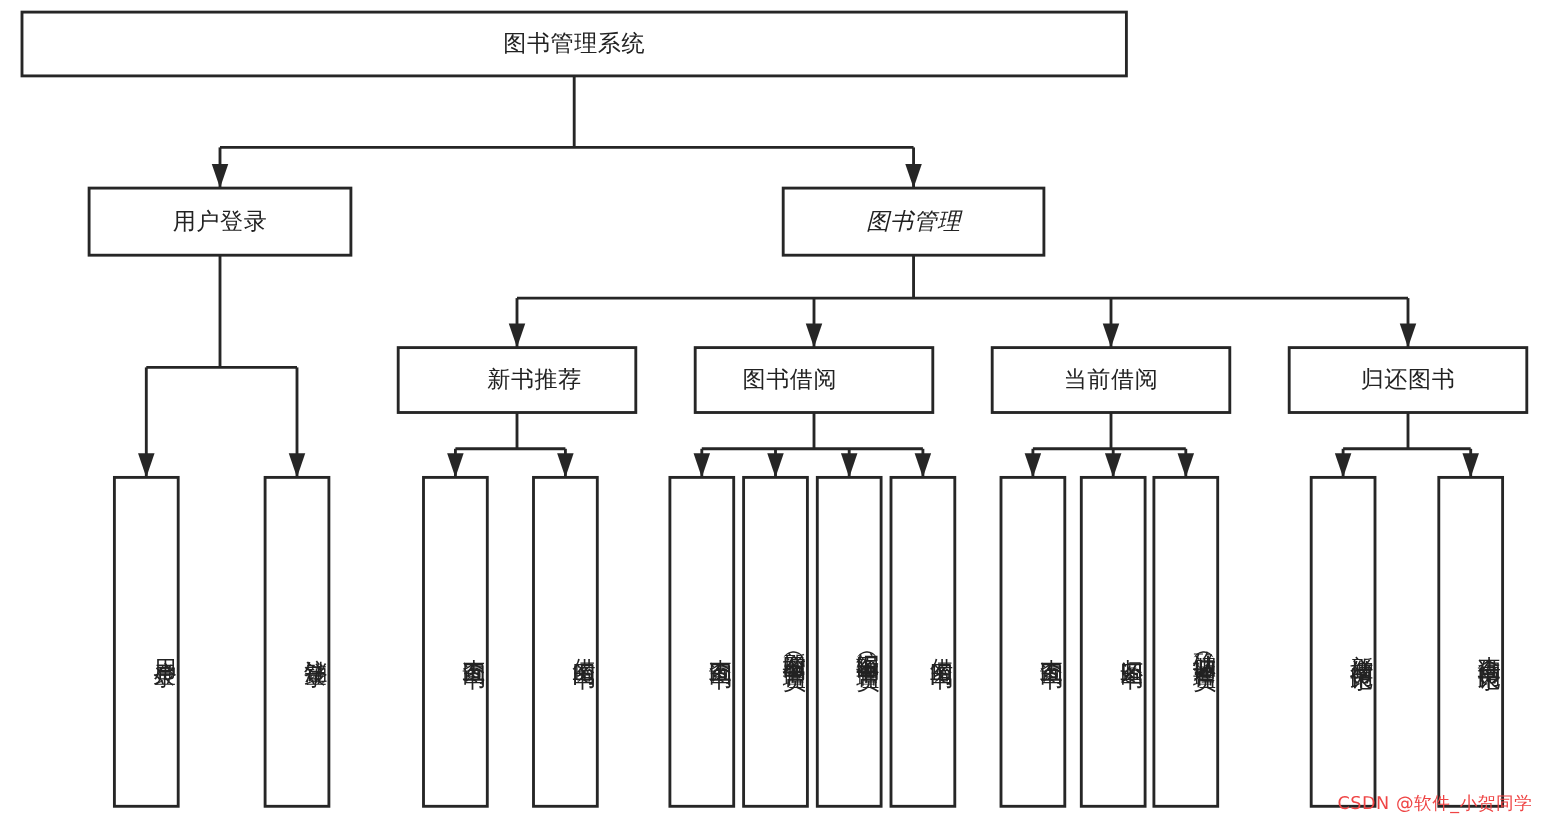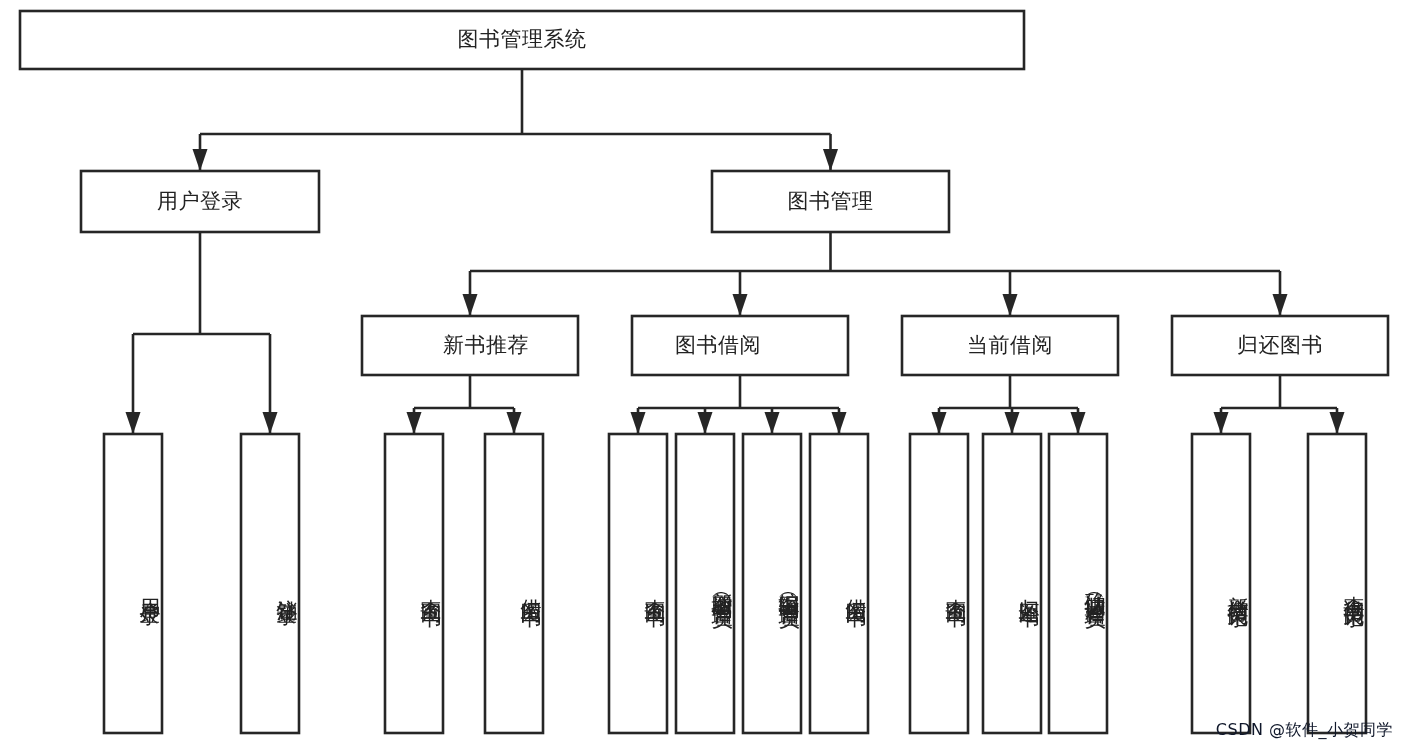--- a/index.html
+++ b/index.html
@@ -67,21 +67,21 @@
     white-space: nowrap;
     padding-top: 6px;
     align-items: flex-start;
     justify-content: center;
   }
   .watermark {
     position: absolute;
     right: 12px;
     bottom: 6px;
     font-size: 16px;
-    color: #0f172a;
+    color: #ef4444;
     font-family: "DejaVu Sans", "Liberation Sans", sans-serif;
     letter-spacing: 0.5px;
     white-space: nowrap;
   }
 </style>
 </head>
 <body>
 
 <div id="diagram-root">
 
@@ -160,21 +160,21 @@
         <rect class="node-box" x="983" y="434" width="58" height="299"></rect>
         <rect class="node-box" x="1049" y="434" width="58" height="299"></rect>
         <rect class="node-box" x="1192" y="434" width="58" height="299"></rect>
         <rect class="node-box" x="1308" y="434" width="58" height="299"></rect>
       </g>
   </svg>
 
   <div id="labels-layer">
       <div class="node-label horizontal" style="left: 20px; top: 11px; width: 1004px; height: 58px;">图书管理系统</div>
       <div class="node-label horizontal" style="left: 81px; top: 171px; width: 238px; height: 61px;">用户登录</div>
-      <div class="node-label horizontal" style="left: 712px; top: 171px; width: 237px; height: 61px;">图书管理</div>
+      <div class="node-label horizontal" style="left: 712px; top: 171px; width: 237px; height: 61px; font-style: italic;">图书管理</div>
       <div class="node-label horizontal" style="left: 362px; top: 316px; width: 248px; height: 59px;">新书推荐</div>
       <div class="node-label horizontal" style="left: 632px; top: 316px; width: 172px; height: 59px;">图书借阅</div>
       <div class="node-label horizontal" style="left: 902px; top: 316px; width: 216px; height: 59px;">当前借阅</div>
       <div class="node-label horizontal" style="left: 1172px; top: 316px; width: 216px; height: 59px;">归还图书</div>
       <div class="node-label vertical" style="left: 104px; top: 434px; width: 58px; height: 299px;">用户登录</div>
       <div class="node-label vertical" style="left: 241px; top: 434px; width: 58px; height: 299px;">注销登录</div>
       <div class="node-label vertical" style="left: 385px; top: 434px; width: 58px; height: 299px;">查询图书</div>
       <div class="node-label vertical" style="left: 485px; top: 434px; width: 58px; height: 299px;">借阅图书</div>
       <div class="node-label vertical" style="left: 609px; top: 434px; width: 58px; height: 299px;">查询图书</div>
       <div class="node-label vertical" style="left: 676px; top: 434px; width: 58px; height: 299px;">新增图书（管理员）</div>

